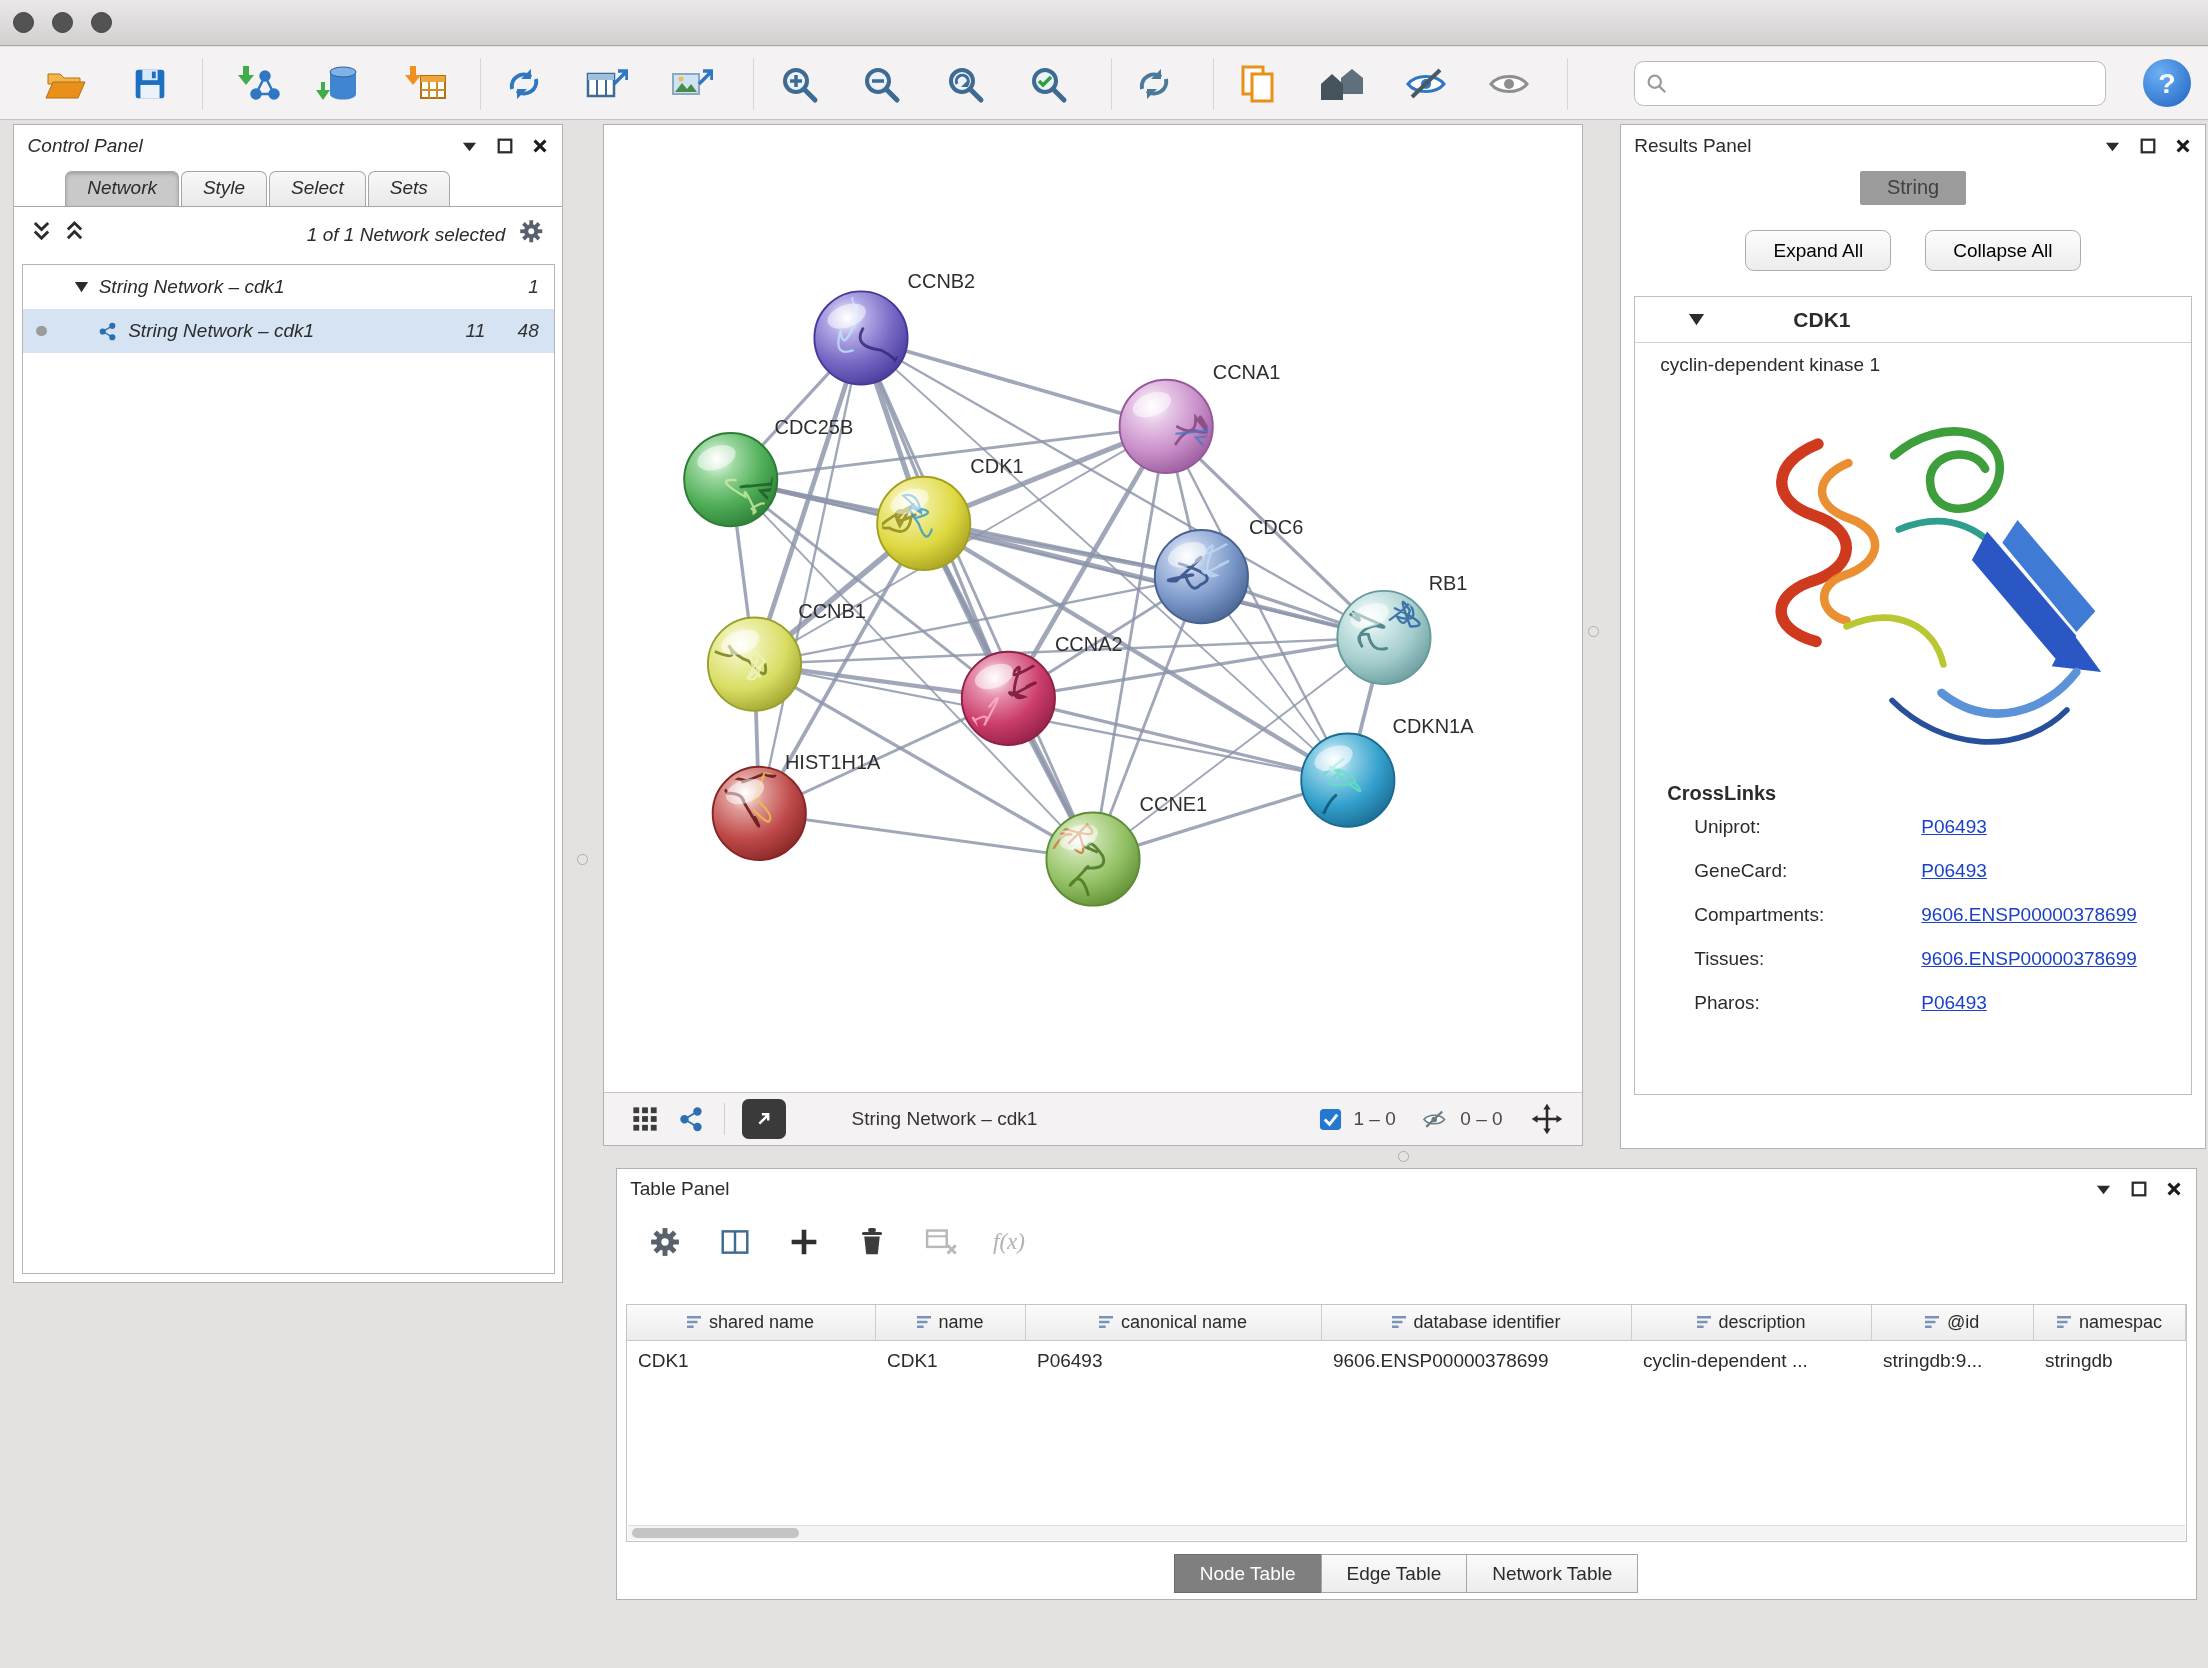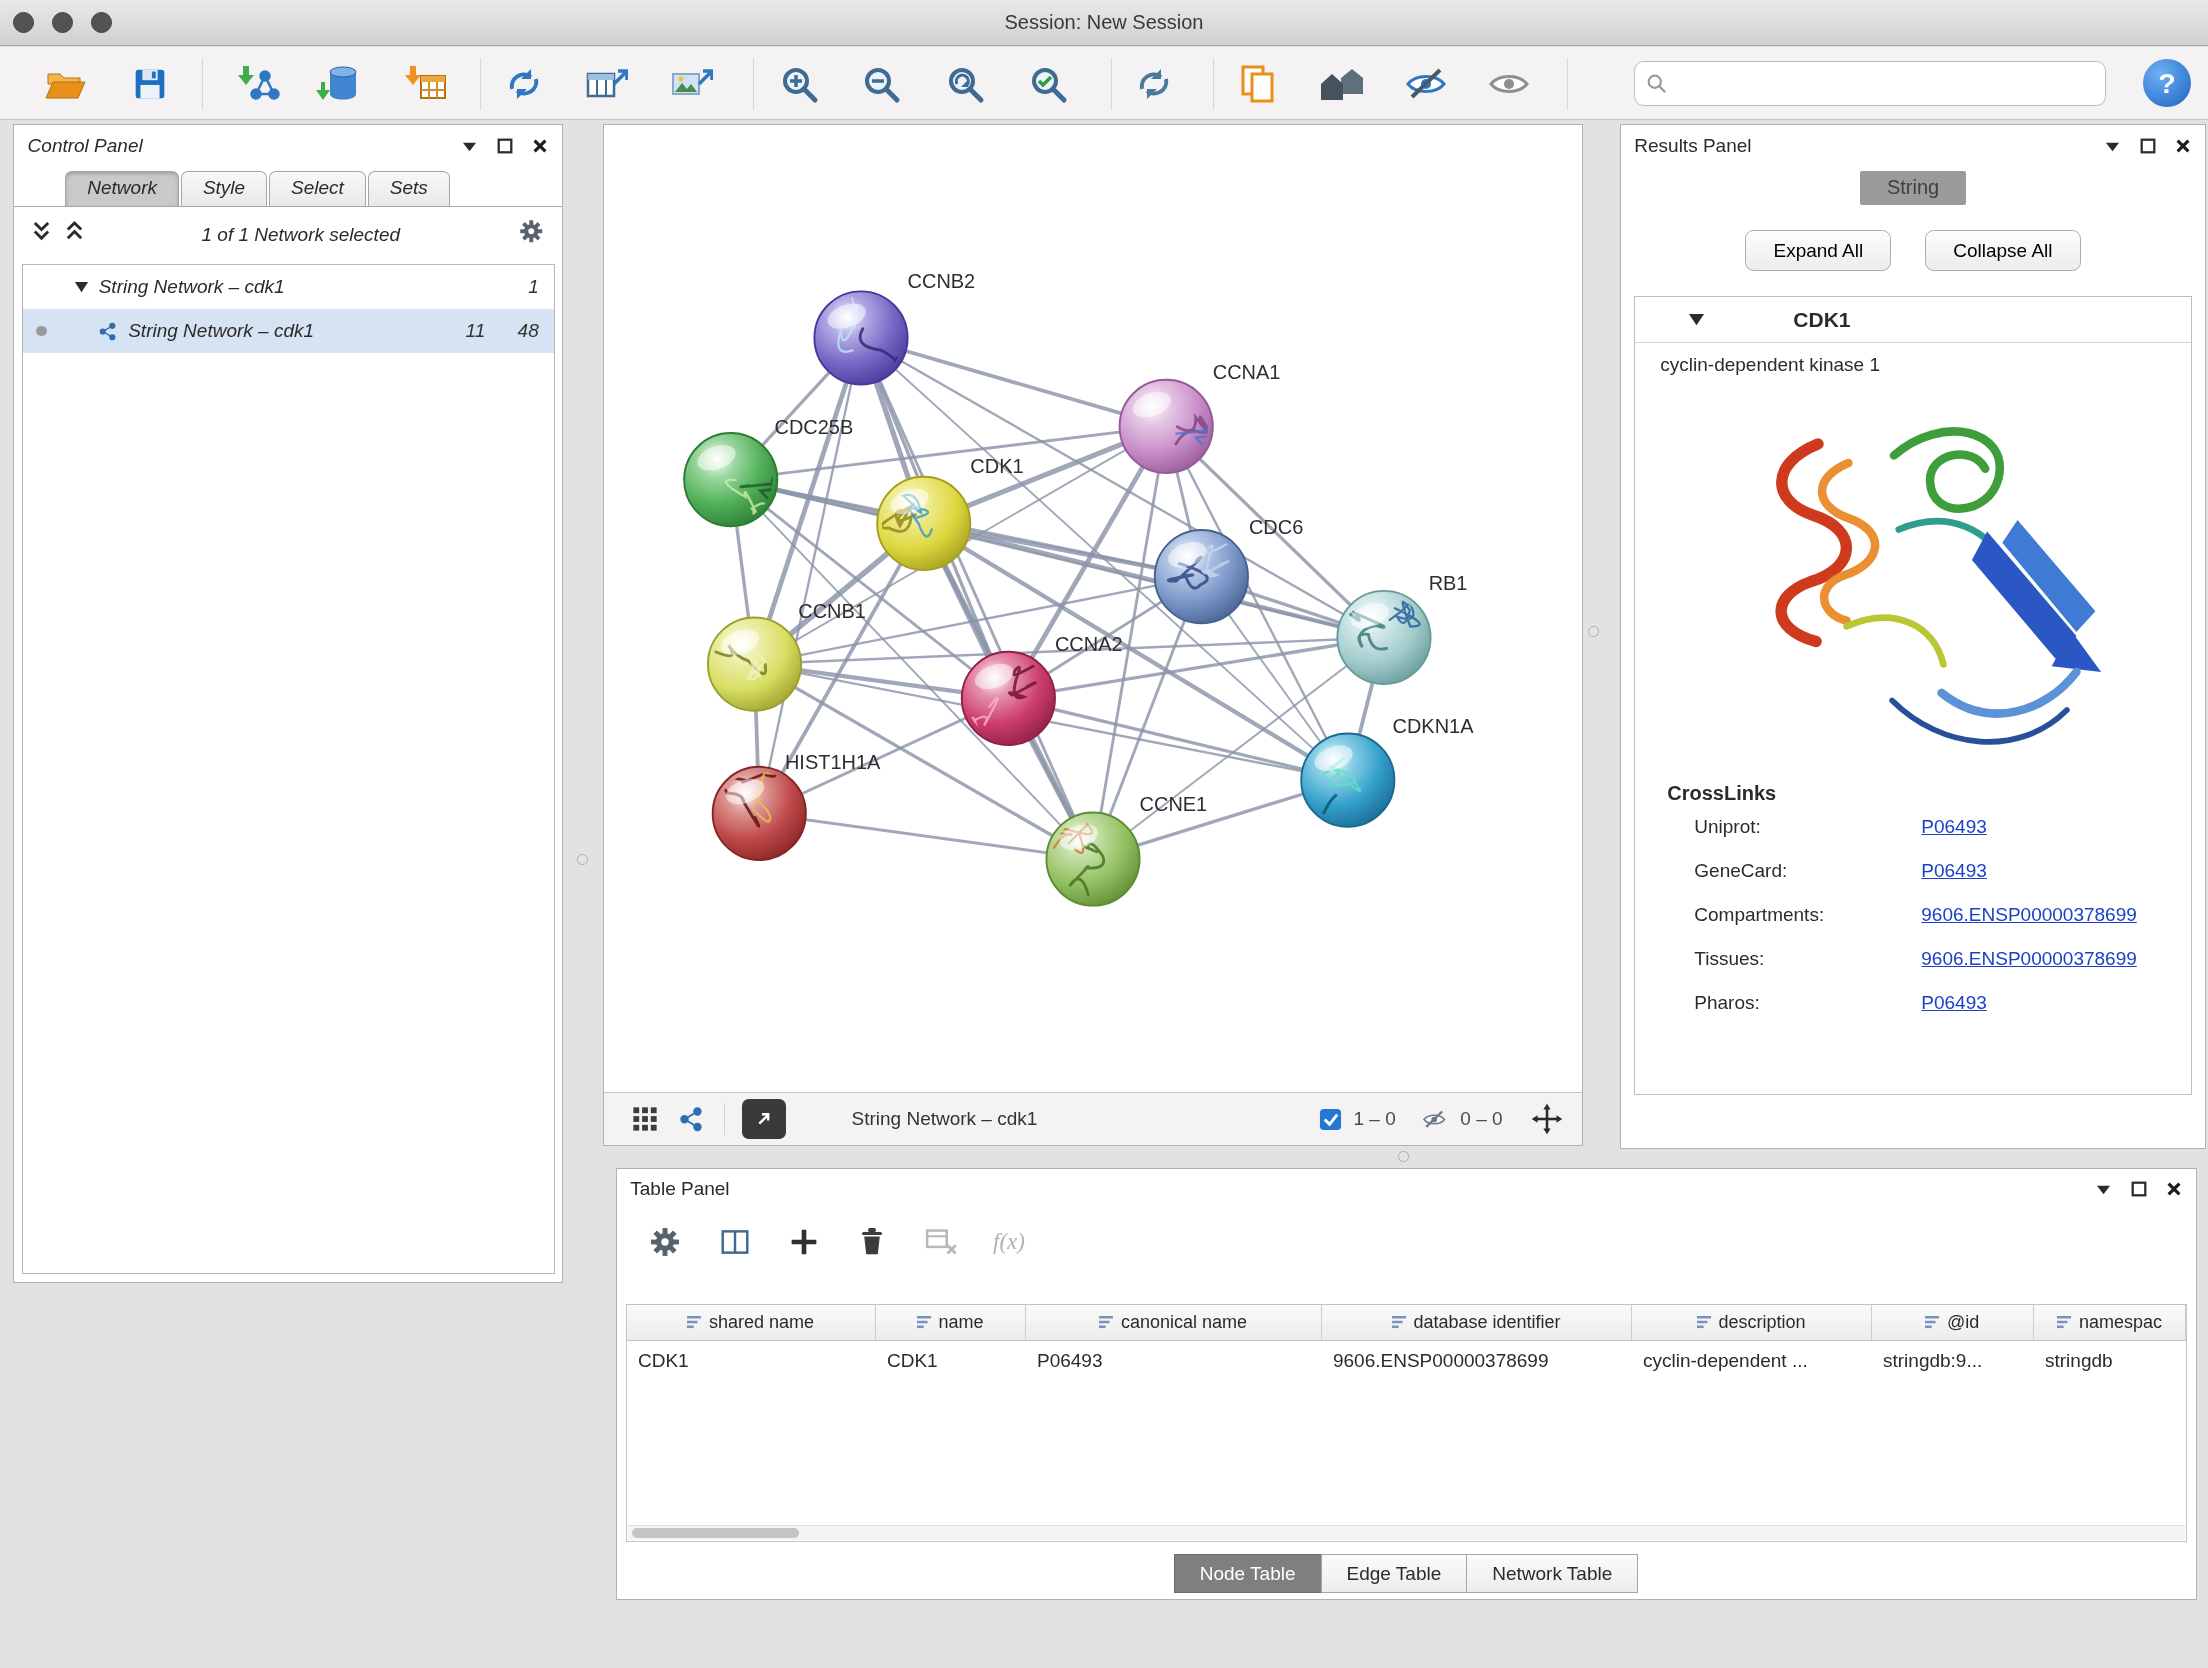--- a/index.html
+++ b/index.html
@@ -36,21 +36,21 @@
   .ph-icons { display:flex; gap:17px; align-items:center; }
   
   #control-panel { left:13.3px; top:124px; width:550px; height:1159px;font-style:italic; }
   .cp-tabs { display:flex; align-items:flex-end; padding-left:51px; height:40px;
     border-bottom:1px solid #a8a5a5; }
   .tab { border:1px solid #a8a5a5; border-bottom:none; border-radius:6.7px 6.7px 0 0;
     padding:5.7px 21px 6.7px; font-size:19px; background:linear-gradient(#f8f8f8,#e9e9e9);
     margin-right:1.9px; white-space:nowrap; }
   .tab.selected { background:#c9c9c9; box-shadow:inset 0 1.9px 3.8px rgba(0,0,0,.2); }
   .cp-selrow { height:48px; display:flex; align-items:center; padding:0 17px; gap:11.4px; }
-  .cp-selrow .status { flex:1; text-align:center; font-size:19px;margin-top:8px; }
+  .cp-selrow .status { flex:1; text-align:right; font-size:19px;margin-top:8px; }
   .cp-tree { position:absolute; left:7.6px; right:7.6px; top:139px; bottom:7.6px;
     border:1px solid #b8b5b5; background:#fff; overflow:hidden; }
   .tree-row { height:44px; display:flex; align-items:center; gap:9.5px;
     padding:0 15px 0 13.3px; font-size:19px; }
   .tree-row.selected { background:#d6e3f3; }
   .tree-indent { width:19px; }
   .tree-num { width:44px; text-align:right; color:#333; }
   .tree-dot { width:10.5px; height:10.5px; border-radius:50%; background:#9b9b9b; flex:0 0 auto; }
   .tree-spacer { flex:1; }
   
@@ -125,21 +125,20 @@
   .splitter { position:absolute; width:10.5px; height:10.5px; border-radius:50%;
     background:#e6e3e3; border:1px solid #b0adad; }
 </style>
 </head>
 <body>
 
 <div class="titlebar">
   <span class="traffic" style="left:13.3px"></span>
   <span class="traffic" style="left:52px"></span>
   <span class="traffic" style="left:91px"></span>
-  <div class="title-text">Session: New Session</div>
 </div>
 
 <div class="toolbar">
   <div class="tbicon" style="left:38px">
     <svg width="44" height="44" viewBox="0 0 44 44">
       <path d="M5 12h12l4 4h16v6H5z" fill="#f5b54e" stroke="#b5700f"></path>
       <path d="M3 36 L10 20 H42 L35 36z" fill="#e8901a" stroke="#b5700f"></path>
     </svg>
   </div>
   <div class="tbicon" style="left:123px">

